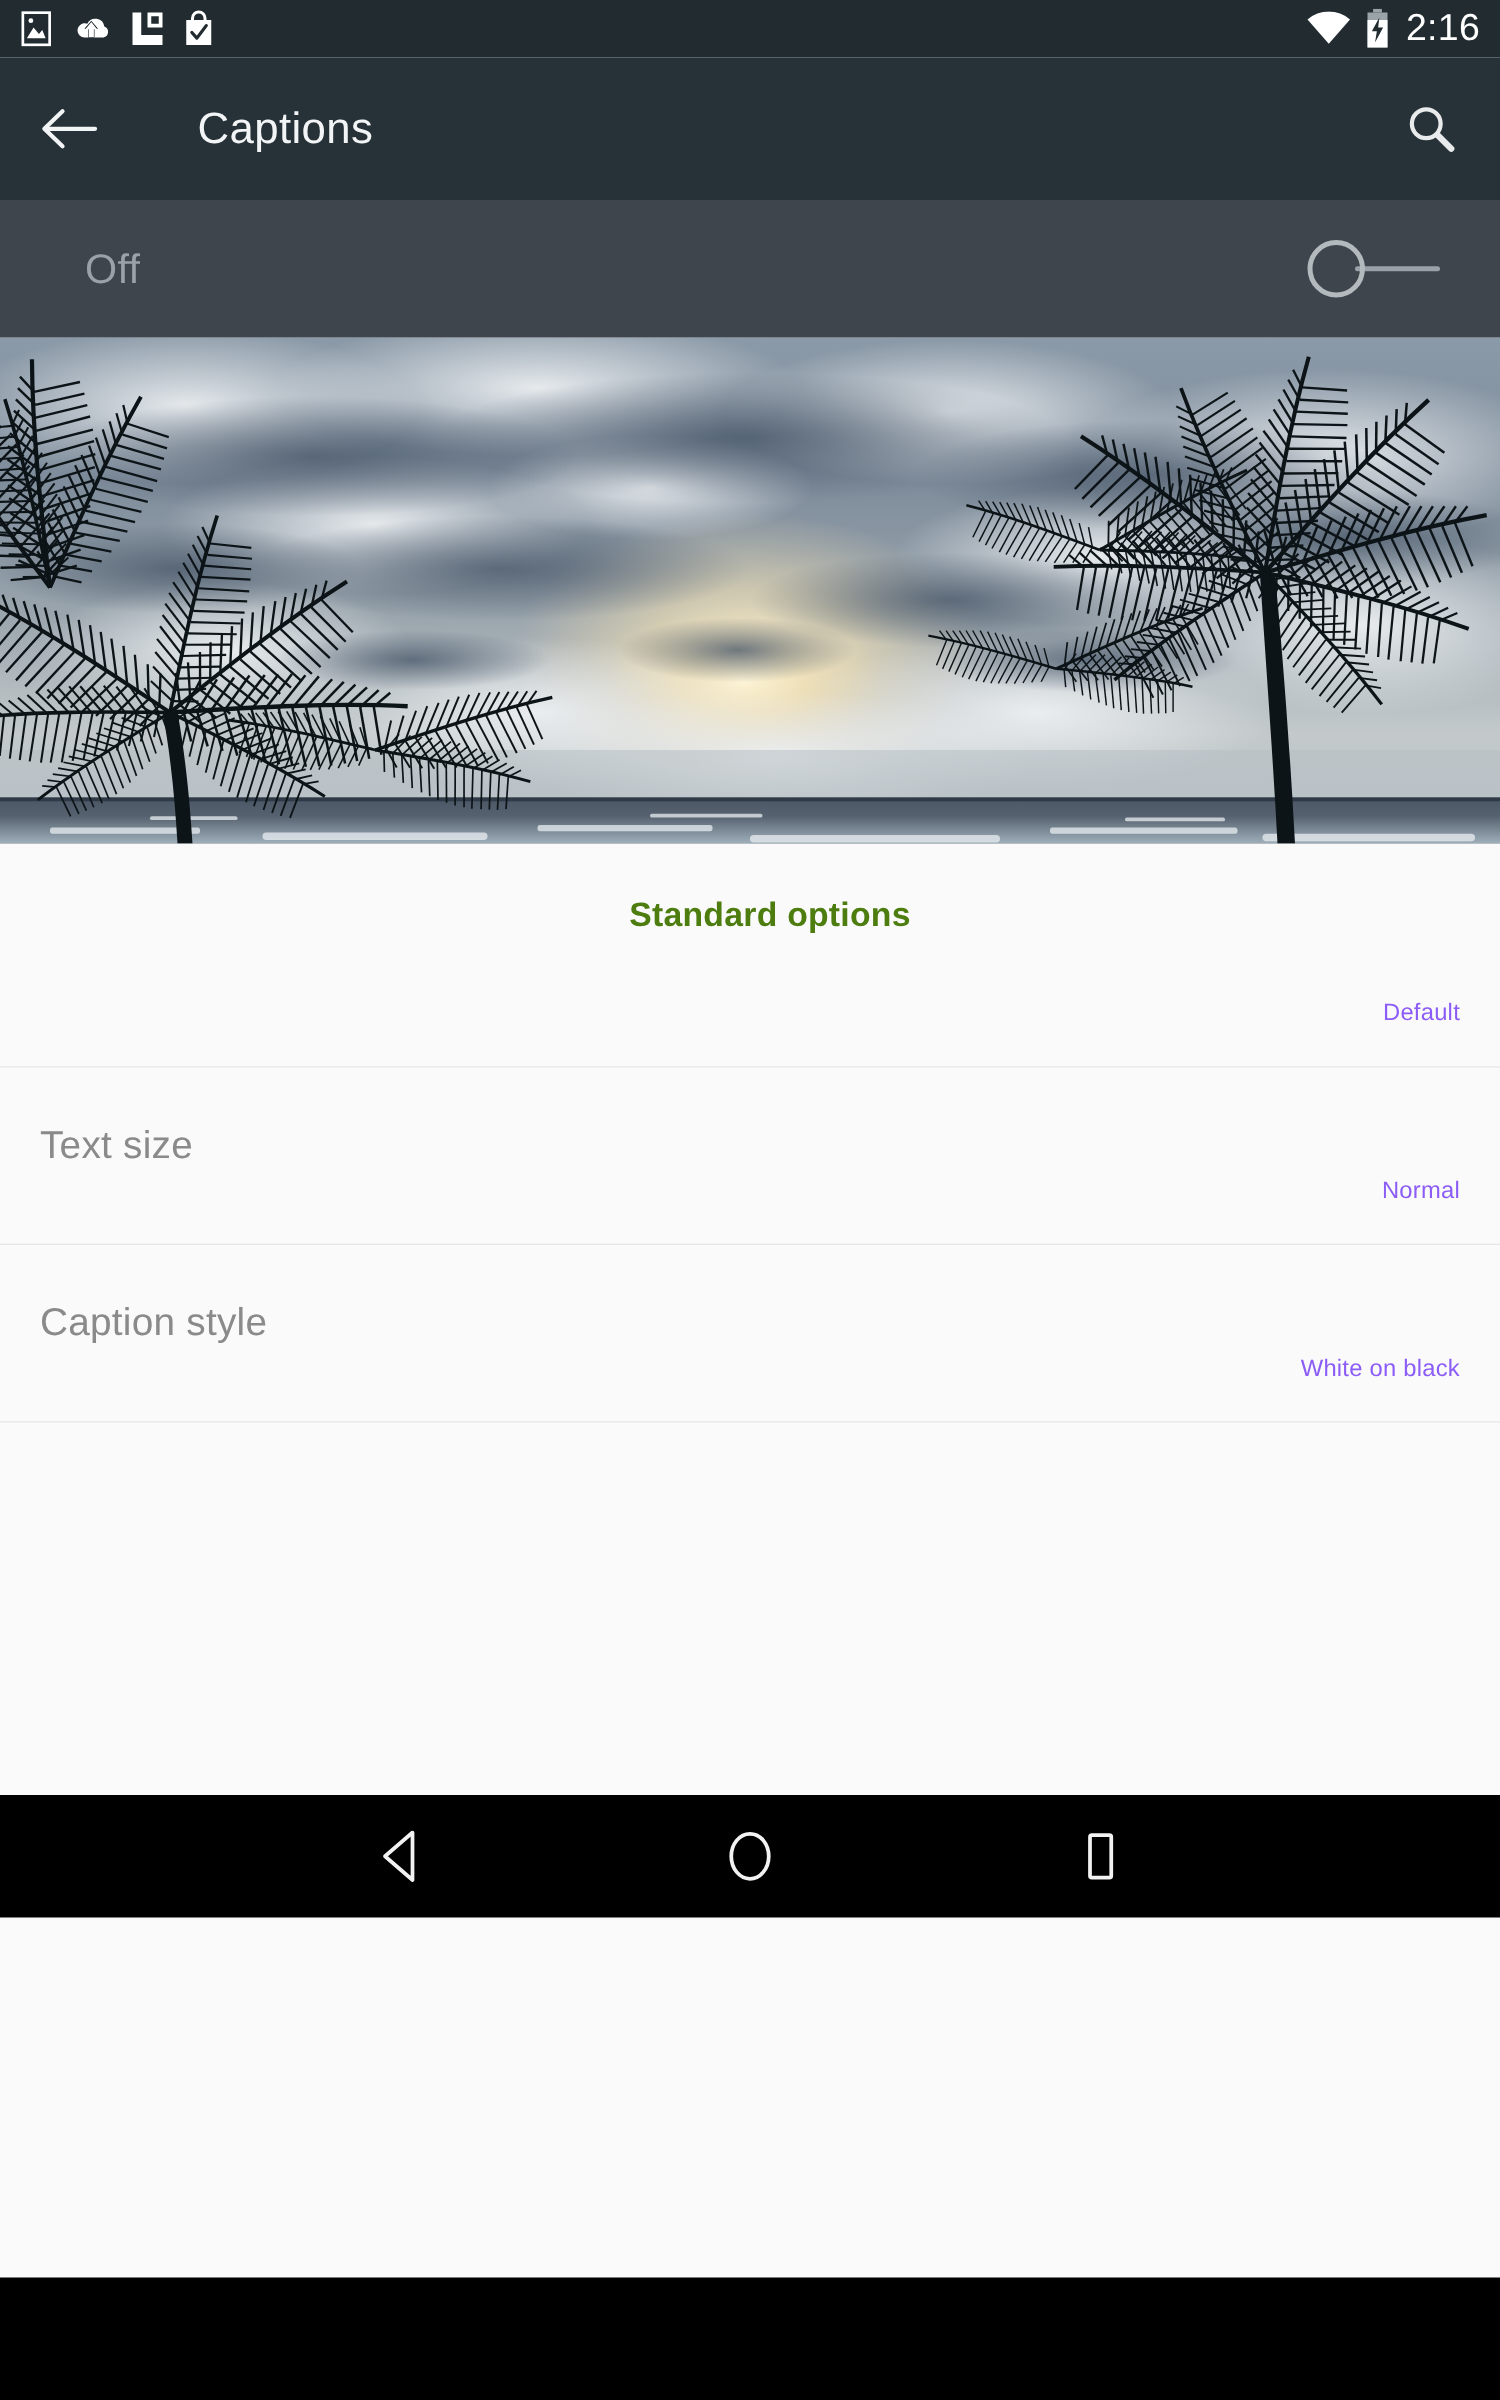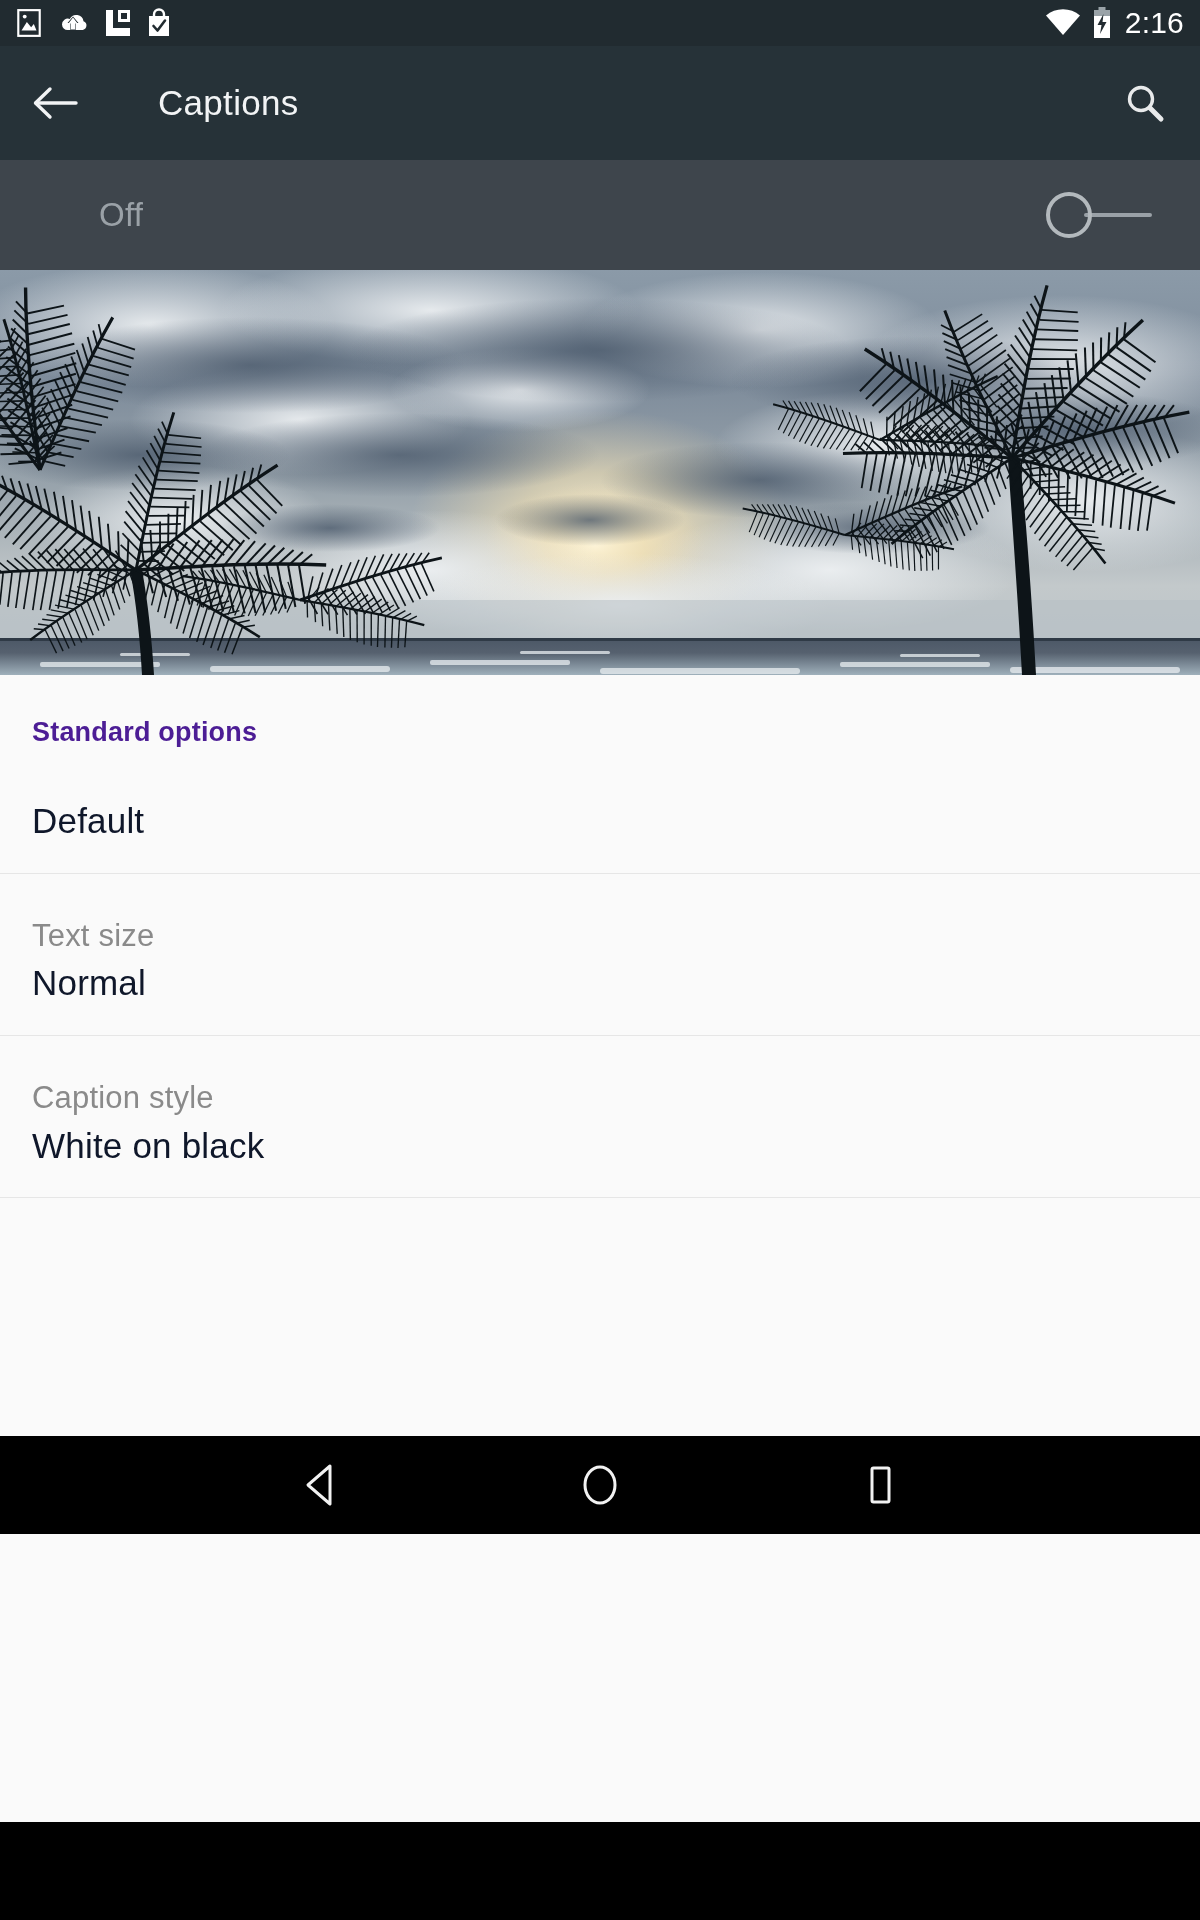--- a/index.html
+++ b/index.html
@@ -44,21 +44,21 @@
     align-items:center; justify-content:center; cursor:pointer;
   }
 
   
   .switch-row{
     position:absolute; left:0; top:160px; width:1200px; height:110px;
     background:#3e454c; display:flex; align-items:center;
     cursor:pointer;
   }
   .switch-label{
-    color:#9aa1a7; font-size:33px; font-weight:400; margin-left:99px;
+    color:#9aa1a7; font-size:33px; font-weight:400; margin-left:68px;
     letter-spacing:0.3px;
   }
   .switch-widget{
     margin-left:auto; margin-right:42px; position:relative;
     width:112px; height:46px; display:flex; align-items:center;
   }
   .switch-track{
     position:absolute; left:38px; top:21px; width:68px; height:4px;
     background:#9aa1a7; border-radius:2px;
   }
@@ -73,33 +73,33 @@
     overflow:hidden; background:#5c6a78;
   }
   .preview svg{ display:block; width:1200px; height:405px; }
 
   
   .content{
     position:absolute; left:0; top:675px; width:1200px; height:1147px;
     background:#fafafa;
   }
   .section-header{
-    color:#4c1d95; font-size:27px; font-weight:bold;
-    padding:42px 0 0 32px; letter-spacing:0.2px;
+    color:#4d7c0f; font-size:27px; font-weight:bold;
+    padding:42px 0 0 32px; letter-spacing:0.2px;text-align:center;
   }
   .list-item{
     padding:44px 32px 30px 32px; cursor:pointer; position:relative;
   }
   .li-title{
     color:#8a8a8a; font-size:31px; font-weight:400; line-height:1.18;
     letter-spacing:0.2px;
   }
   .li-sub{
-    color:#0f172a; font-size:35px; font-weight:400; line-height:1.25;
-    margin-top:7px; letter-spacing:0.2px;
+    color:#8b5cf6; font-size:19px; font-weight:400; line-height:1.25;
+    margin-top:7px; letter-spacing:0.2px;text-align:right;
   }
   .divider{ height:1px; background:#e6e6e6; width:1200px; }
 
   
   .navbar{
     position:absolute; left:0; bottom:0; width:1200px; height:98px;
     background:#000; display:flex; align-items:center;
     justify-content:space-around; padding:0 180px;
   }
   .nav-btn{

